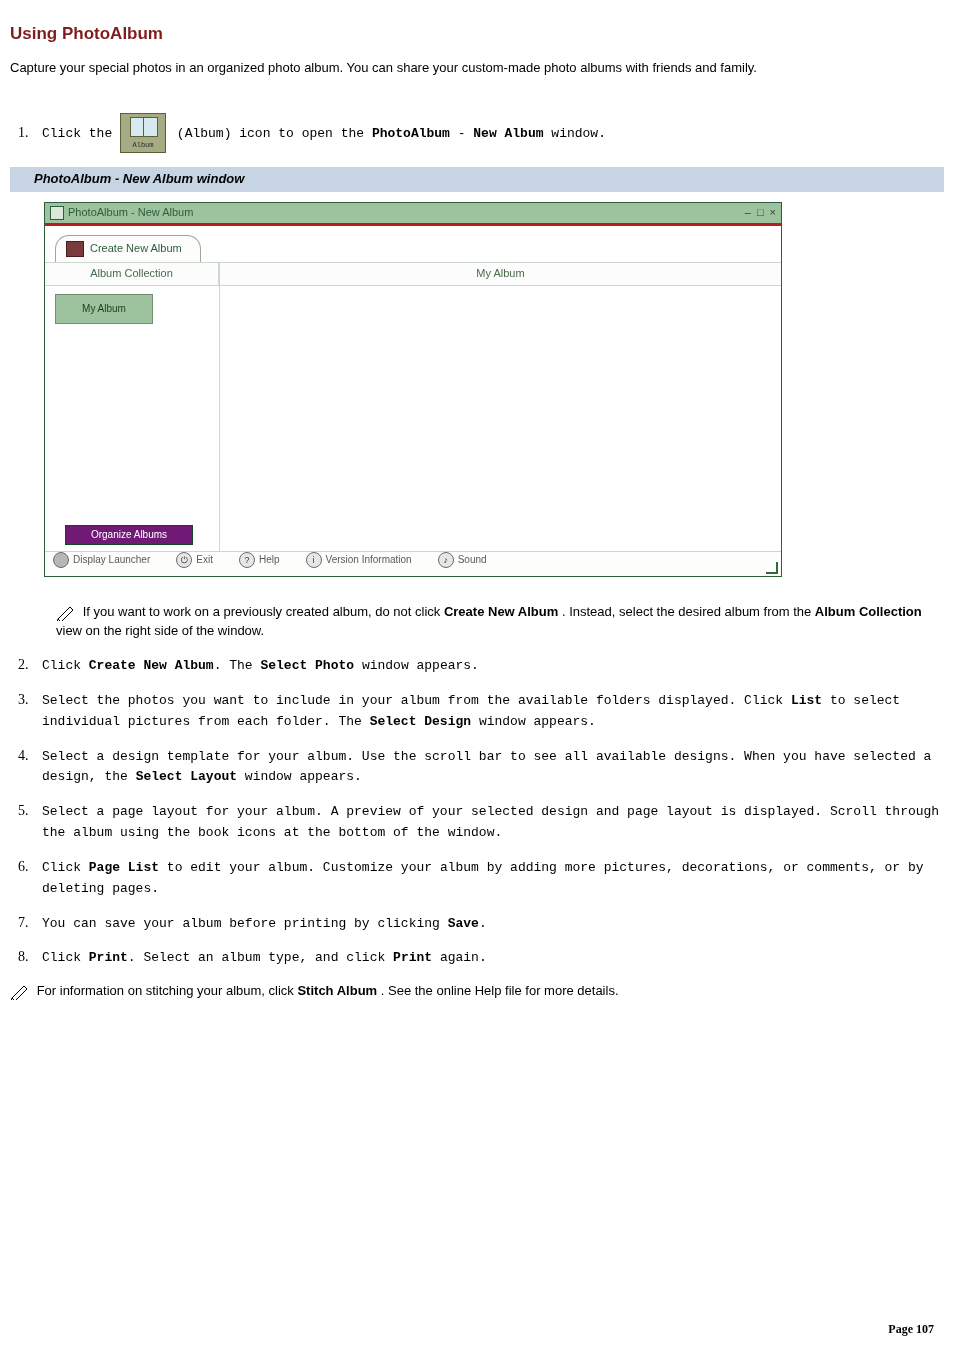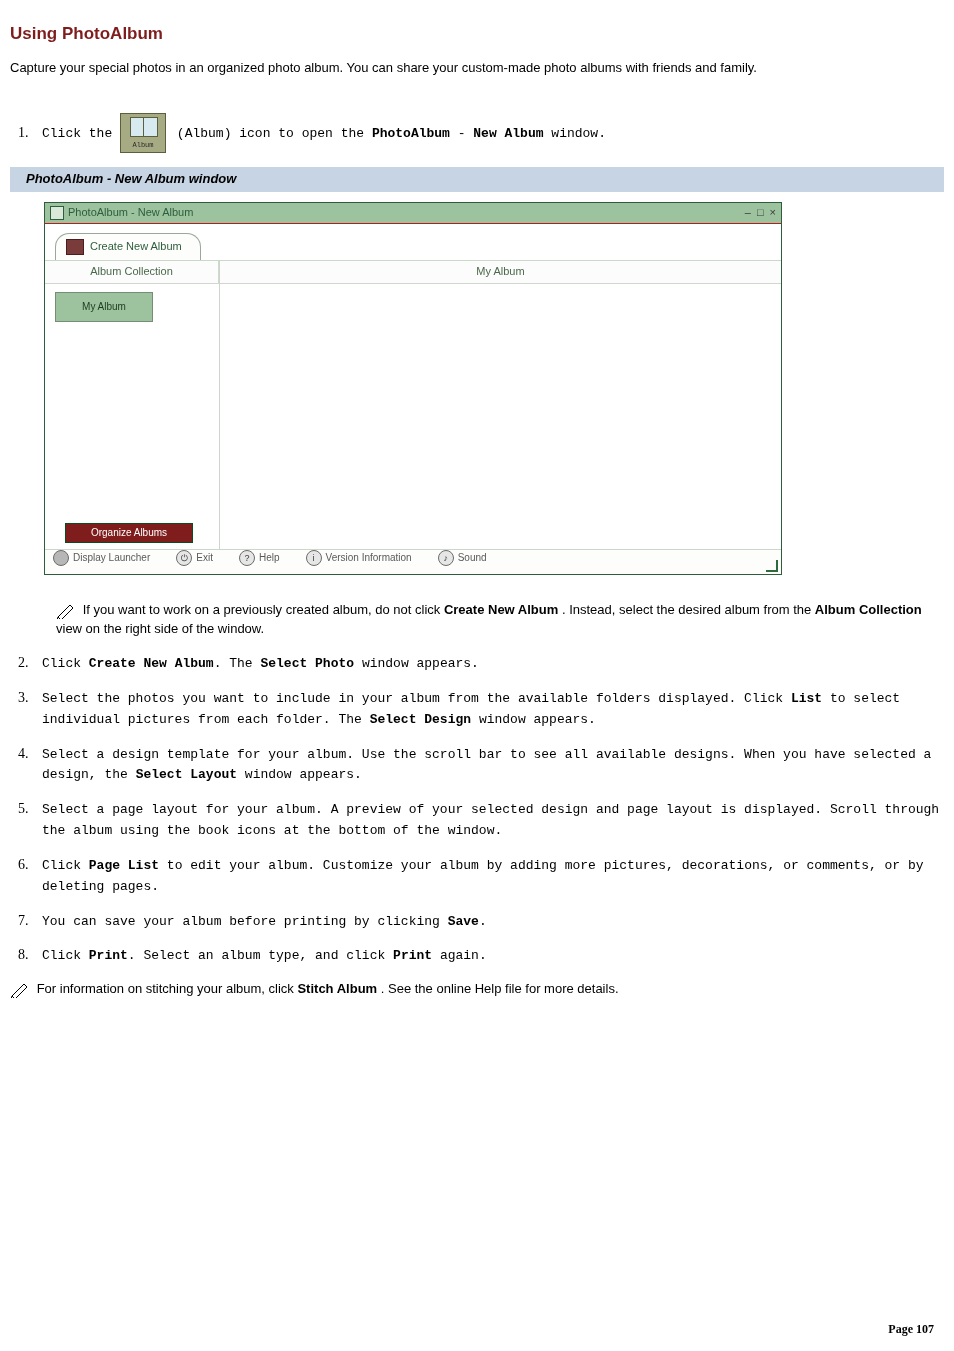--- a/index.html
+++ b/index.html
@@ -50,32 +50,32 @@
   }
   .note-icon{
     display:inline-block;width:20px;height:16px;vertical-align:middle;
     position:relative;margin-right:3px;
   }
   .note-icon svg{display:block}
   .section-bar{
     background:#c6d4e3;
     font-style:italic;font-weight:bold;
     font-size:13px;color:#000;
-    padding:3px 16px;margin:6px 0 0 0;
+    padding:3px 24px;margin:6px 0 0 0;
   }
   
   .shot-wrap{padding:10px 0 8px 34px}
   .app-window{
     width:736px;border:1px solid #2d5d3c;background:#fff;
     font-family:Tahoma,Verdana,sans-serif;font-size:11px;color:#2d5d3c;
   }
   .titlebar{
     background:#9dc39e;height:20px;display:flex;align-items:center;
     padding:0 5px;justify-content:space-between;
-    border-bottom:1px solid #b91c1c;
+    border-bottom:3px solid #b91c1c;
   }
   .titlebar .left{display:flex;align-items:center;gap:4px}
   .titlebar .badge{
     width:12px;height:12px;border:1px solid #2d5d3c;background:#d9e8d9;
     display:inline-block;
   }
   .titlebar .ttl{font-size:11px;color:#2d5d3c}
   .titlebar .controls{display:flex;gap:6px;color:#3a3a3a;font-size:11px}
   .tabstrip{
     height:36px;background:#fff;border-bottom:1px solid #ccd7cc;
@@ -105,21 +105,21 @@
   .leftbody{
     flex:1;padding:8px 10px;position:relative;background:#fff;
   }
   .album-thumb{
     width:96px;height:28px;border:1px solid #748d74;background:#9dc39e;
     display:flex;align-items:center;justify-content:center;color:#1f3b1f;
     font-size:10px;
   }
   .organize{
     position:absolute;left:20px;bottom:6px;width:126px;height:18px;
-    background:#7f1d1d;color:#fff;font-size:10px;display:flex;align-items:center;
+    background:#701a75;color:#fff;font-size:10px;display:flex;align-items:center;
     justify-content:center;border:1px solid #0e4a20;text-align:center;
   }
   .rightcol{flex:1;display:flex;flex-direction:column}
   .rightcol .colhead{border-right:none}
   .rightbody{flex:1;background:#fff}
   .footerbar{
     height:24px;background:#fdfdfb;display:flex;align-items:flex-start;gap:26px;
     padding:0 8px;position:relative;
   }
   .fbtn{display:flex;align-items:center;gap:4px;font-size:10px;color:#5a5a5a}

